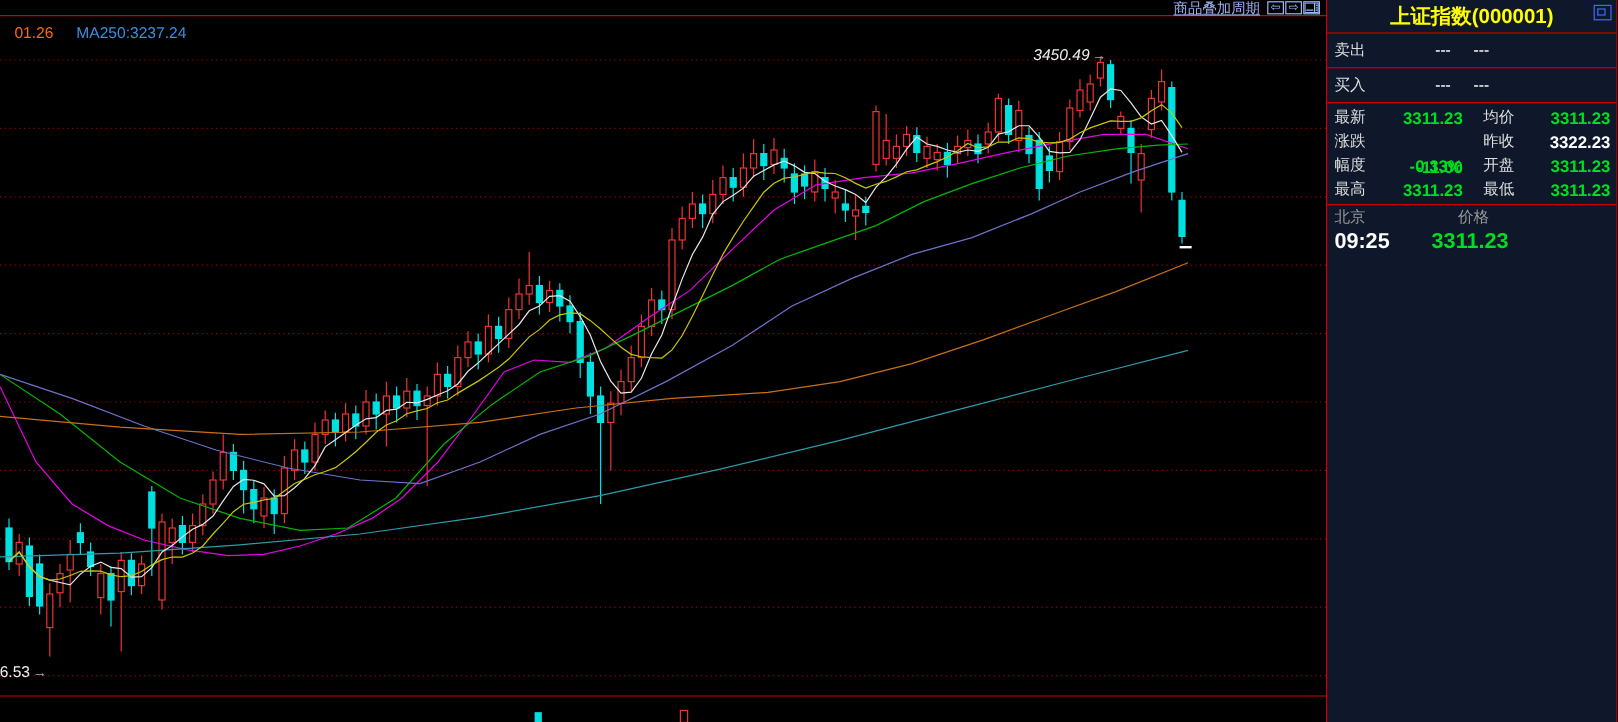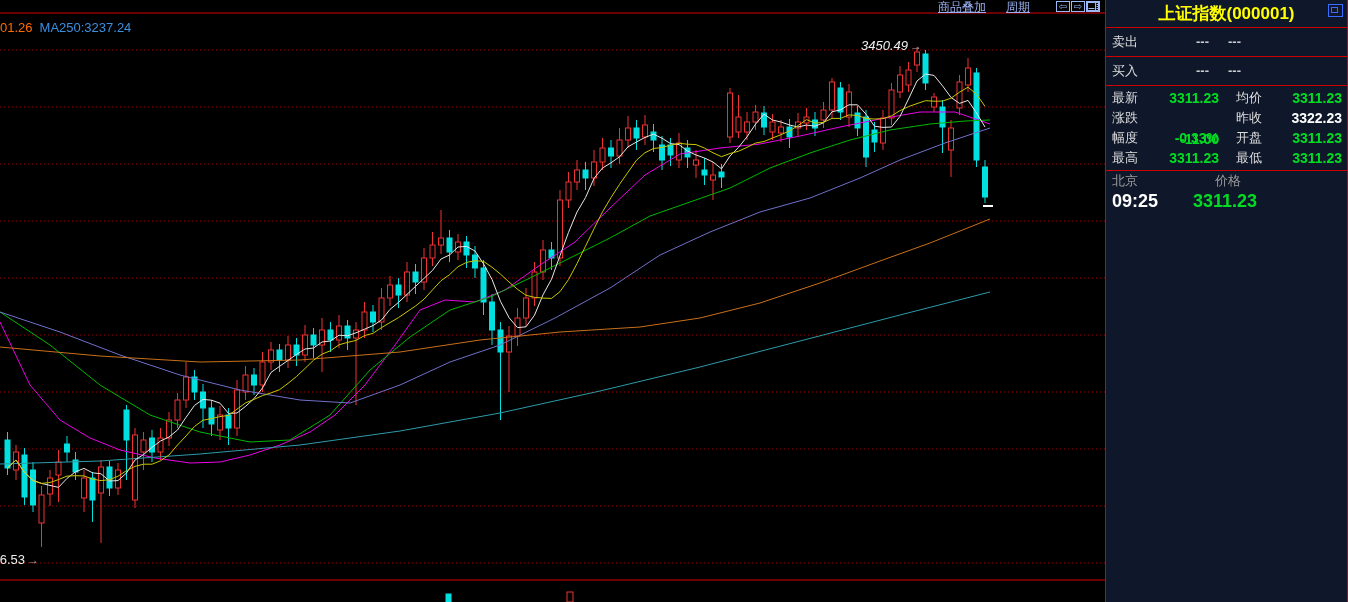--- a/index.html
+++ b/index.html
@@ -1,24 +1,24 @@
 <!DOCTYPE html>
 <html><head>
 <meta charset="utf-8">
 <style>
   html,body{margin:0;padding:0;background:#000;}
   #root{position:relative;width:1348px;height:602px;background:#000;overflow:hidden;
         font-family:"Liberation Sans","DejaVu Sans",sans-serif;}
   
   #chart-svg{position:absolute;left:0;top:0;}
   #ma-label{position:absolute;left:0;top:20px;font-size:13px;white-space:nowrap;}
-  #ma-label span{margin-right:7px;}
+  #ma-label span{margin-right:7px;padding-left:12px;}
   
   #toolbar{position:absolute;left:0;top:0;width:1100px;height:13px;display:flex;
-           justify-content:flex-end;align-items:center;gap:20px;font-size:12px;}
+           justify-content:flex-end;align-items:center;font-size:12px;}
   #toolbar a{color:#9ab0f0;text-decoration:underline;cursor:pointer;line-height:12px;}
   .tbicons{display:flex;gap:1px;margin-left:6px;}
   .tbicon{width:14px;height:11px;border:1px solid #9ab8f5;color:#9ab8f5;display:flex;
           align-items:center;justify-content:center;font-size:10px;line-height:10px;cursor:pointer;
           background:#000;box-sizing:border-box;}
   
   .anno{position:absolute;font-size:13px;color:#eeeeee;white-space:nowrap;transform:translateX(-100%);}
   .anno .arr{color:#aaaaaa;font-size:12px;padding-left:2px;}
   
   #panel{position:absolute;left:1105px;top:0;width:241px;height:602px;background:#0f172a;

